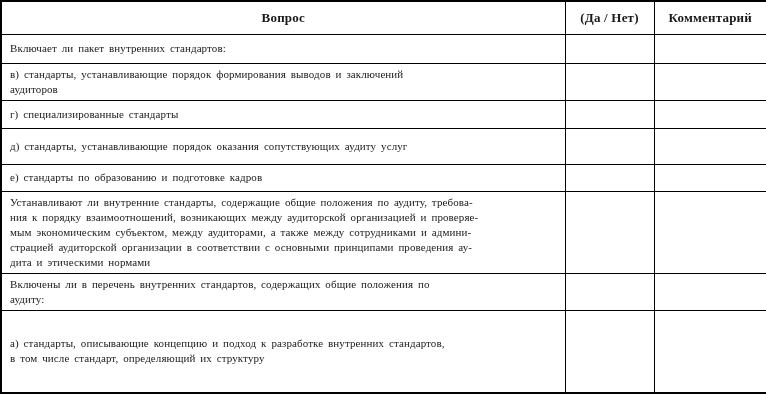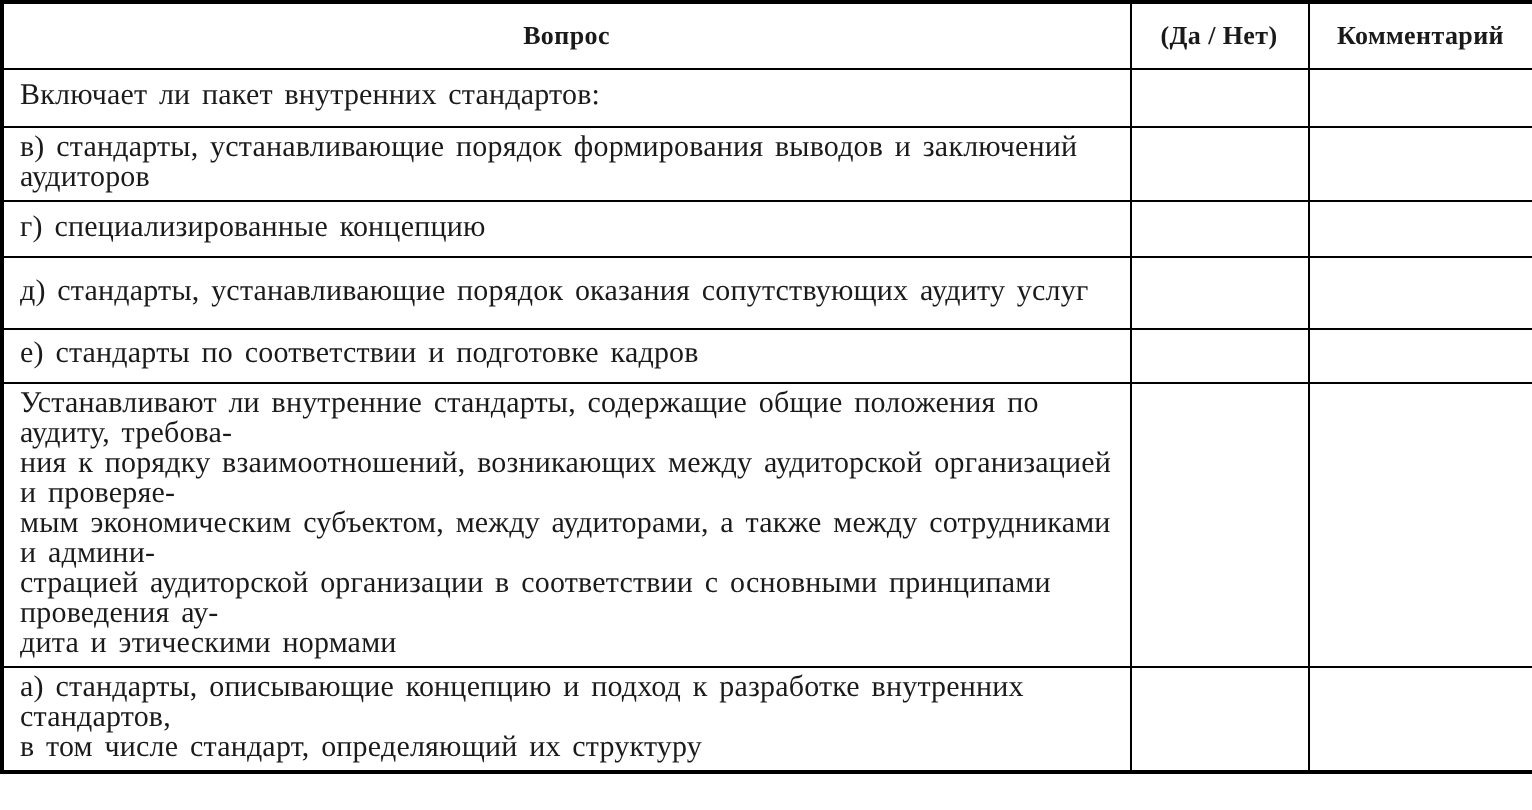--- a/index.html
+++ b/index.html
@@ -37,21 +37,21 @@
   table.qtable thead tr { height: 33px; }
   table.qtable th {
     font-size: 13px;
     font-weight: bold;
     text-align: center;
     letter-spacing: 0.2px;
     padding: 2px 4px;
     margin-top: 34px;
   }
   table.qtable td.q {
-    font-size: 15px;
+    font-size: 11px;
     line-height: 15px;
     padding: 3px 6px 3px 8px;
     text-align: left;
     white-space: pre-line;
     letter-spacing: 0.1px;
     word-spacing: 2px;
   }
   
   tbody tr:nth-child(1)  { height: 29px; }
   tbody tr:nth-child(2)  { height: 27px; }
@@ -87,40 +87,46 @@
         <td class="a"></td>
         <td class="c"></td>
       </tr>
       <tr>
         <td class="q">в) стандарты, устанавливающие порядок формирования выводов и заключений
 аудиторов</td>
         <td class="a"></td>
         <td class="c"></td>
       </tr>
       <tr>
-        <td class="q">г) специализированные концепцию</td>
+        <td class="q">г) специализированные стандарты</td>
         <td class="a"></td>
         <td class="c"></td>
       </tr>
       <tr>
         <td class="q">д) стандарты, устанавливающие порядок оказания сопутствующих аудиту услуг</td>
         <td class="a"></td>
         <td class="c"></td>
       </tr>
       <tr>
-        <td class="q">е) стандарты по соответствии и подготовке кадров</td>
+        <td class="q">е) стандарты по образованию и подготовке кадров</td>
         <td class="a"></td>
         <td class="c"></td>
       </tr>
       <tr>
         <td class="q">Устанавливают ли внутренние стандарты, содержащие общие положения по аудиту, требова-
 ния к порядку взаимоотношений, возникающих между аудиторской организацией и проверяе-
 мым экономическим субъектом, между аудиторами, а также между сотрудниками и админи-
 страцией аудиторской организации в соответствии с основными принципами проведения ау-
 дита и этическими нормами</td>
+        <td class="a"></td>
+        <td class="c"></td>
+      </tr>
+      <tr>
+        <td class="q">Включены ли в перечень внутренних стандартов, содержащих общие положения по
+аудиту:</td>
         <td class="a"></td>
         <td class="c"></td>
       </tr>
       <tr>
         <td class="q">а) стандарты, описывающие концепцию и подход к разработке внутренних стандартов,
 в том числе стандарт, определяющий их структуру</td>
         <td class="a"></td>
         <td class="c"></td>
       </tr>
     </tbody>

